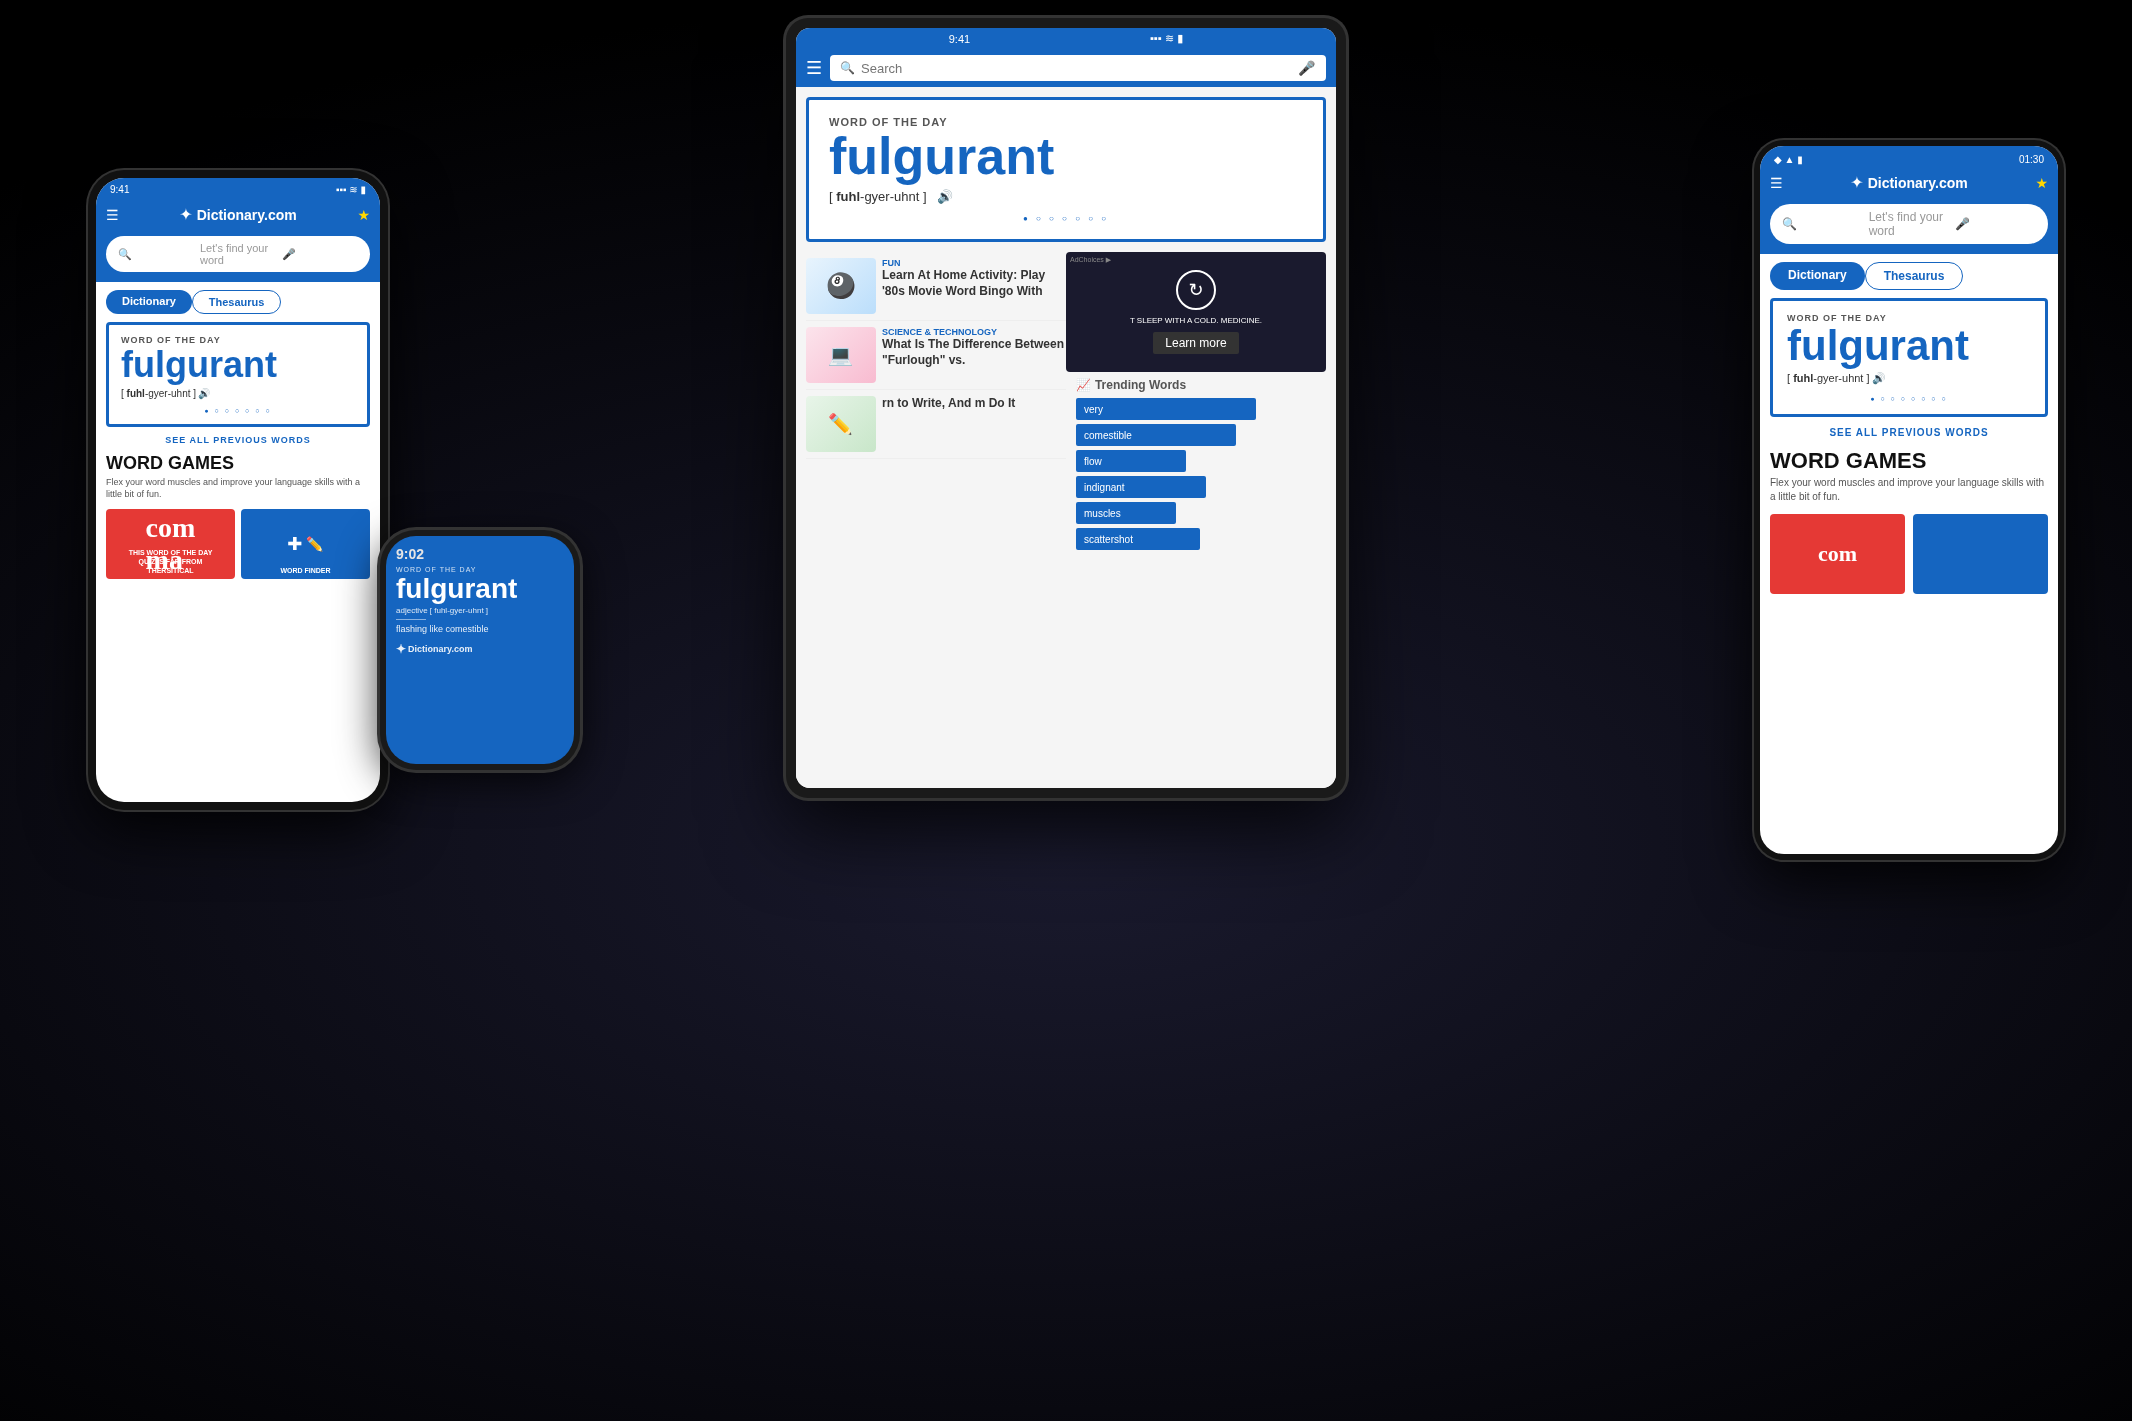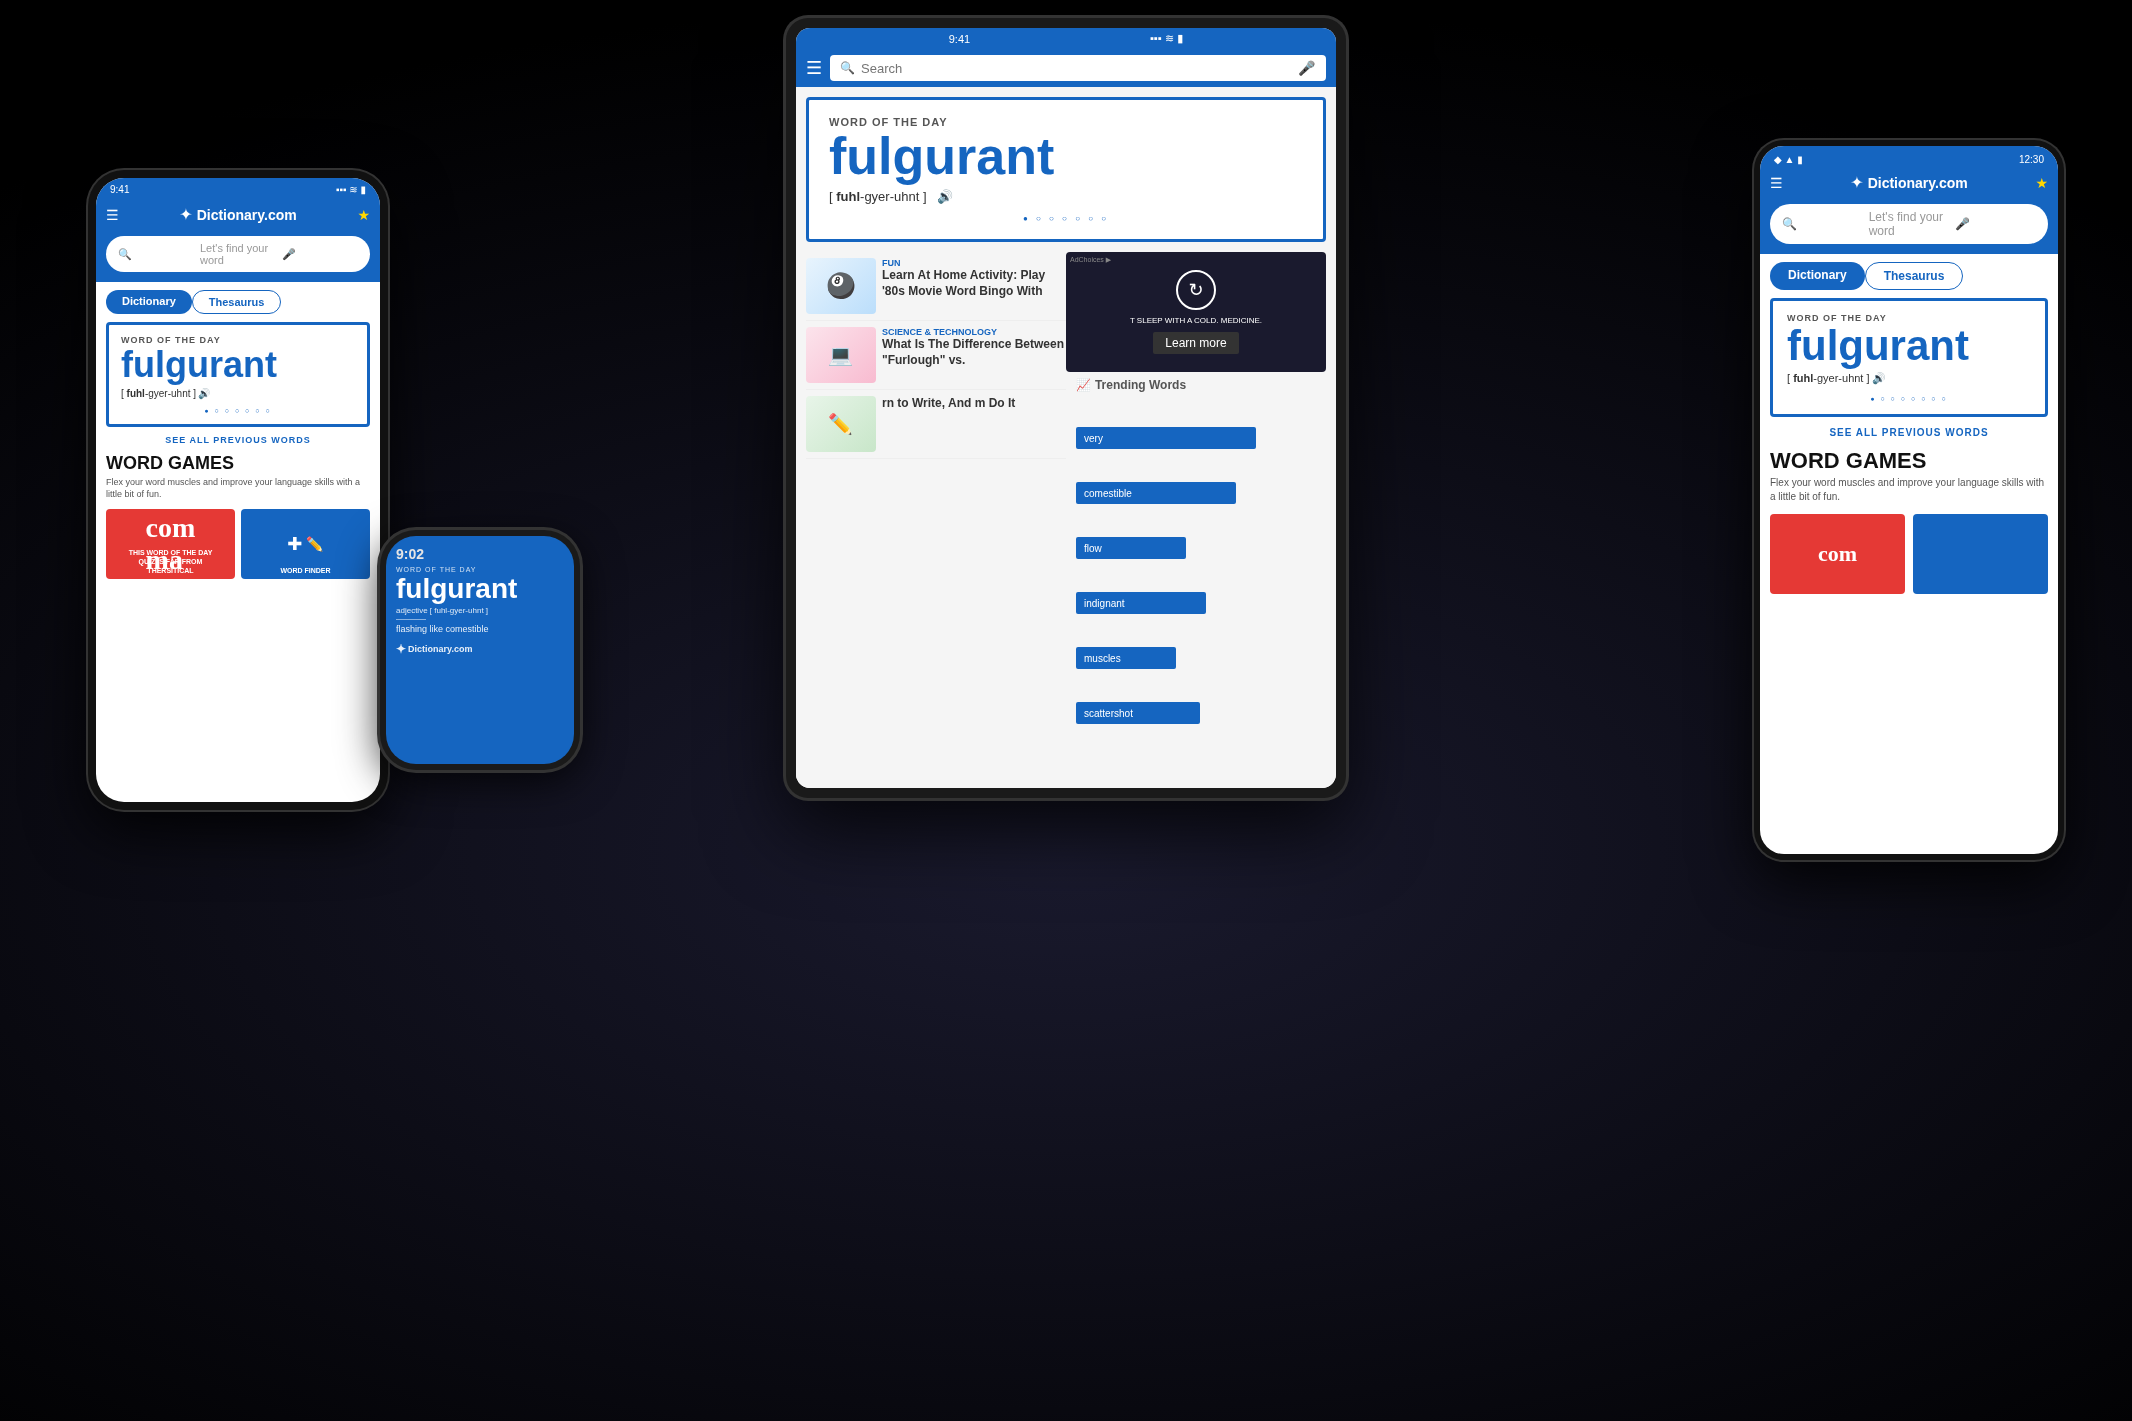--- a/index.html
+++ b/index.html
@@ -132,21 +132,20 @@
     .trending-bar {
       height: 22px;
       background: #1565c0;
       border-radius: 2px;
       display: flex;
       align-items: center;
       padding: 0 8px;
       color: #fff;
       font-size: 10px;
       font-weight: 500;
-      margin-top: 29px;
     }
 
     
     .phone-left {
       position: absolute;
       left: 88px;
       top: 170px;
       width: 300px;
       height: 640px;
       background: #111;
@@ -593,21 +592,21 @@
       <span>Dictionary.com</span>
     </div>
   </div>
 </div>
 
 <div class="phone-right">
   <div class="phone-right-inner">
 
     <div class="pr-status">
       <span>◆ ▲ ▮</span>
-      <span>12:30</span>
+      <span>01:30</span>
     </div>
 
     <div class="pr-header">
       <span style="color:#fff;font-size:14px;">☰</span>
       <div class="logo-area">
         <span style="color:#fff;font-size:16px;">✦</span>
         <span class="logo-text">Dictionary.com</span>
       </div>
       <span class="star-icon">★</span>
     </div>

